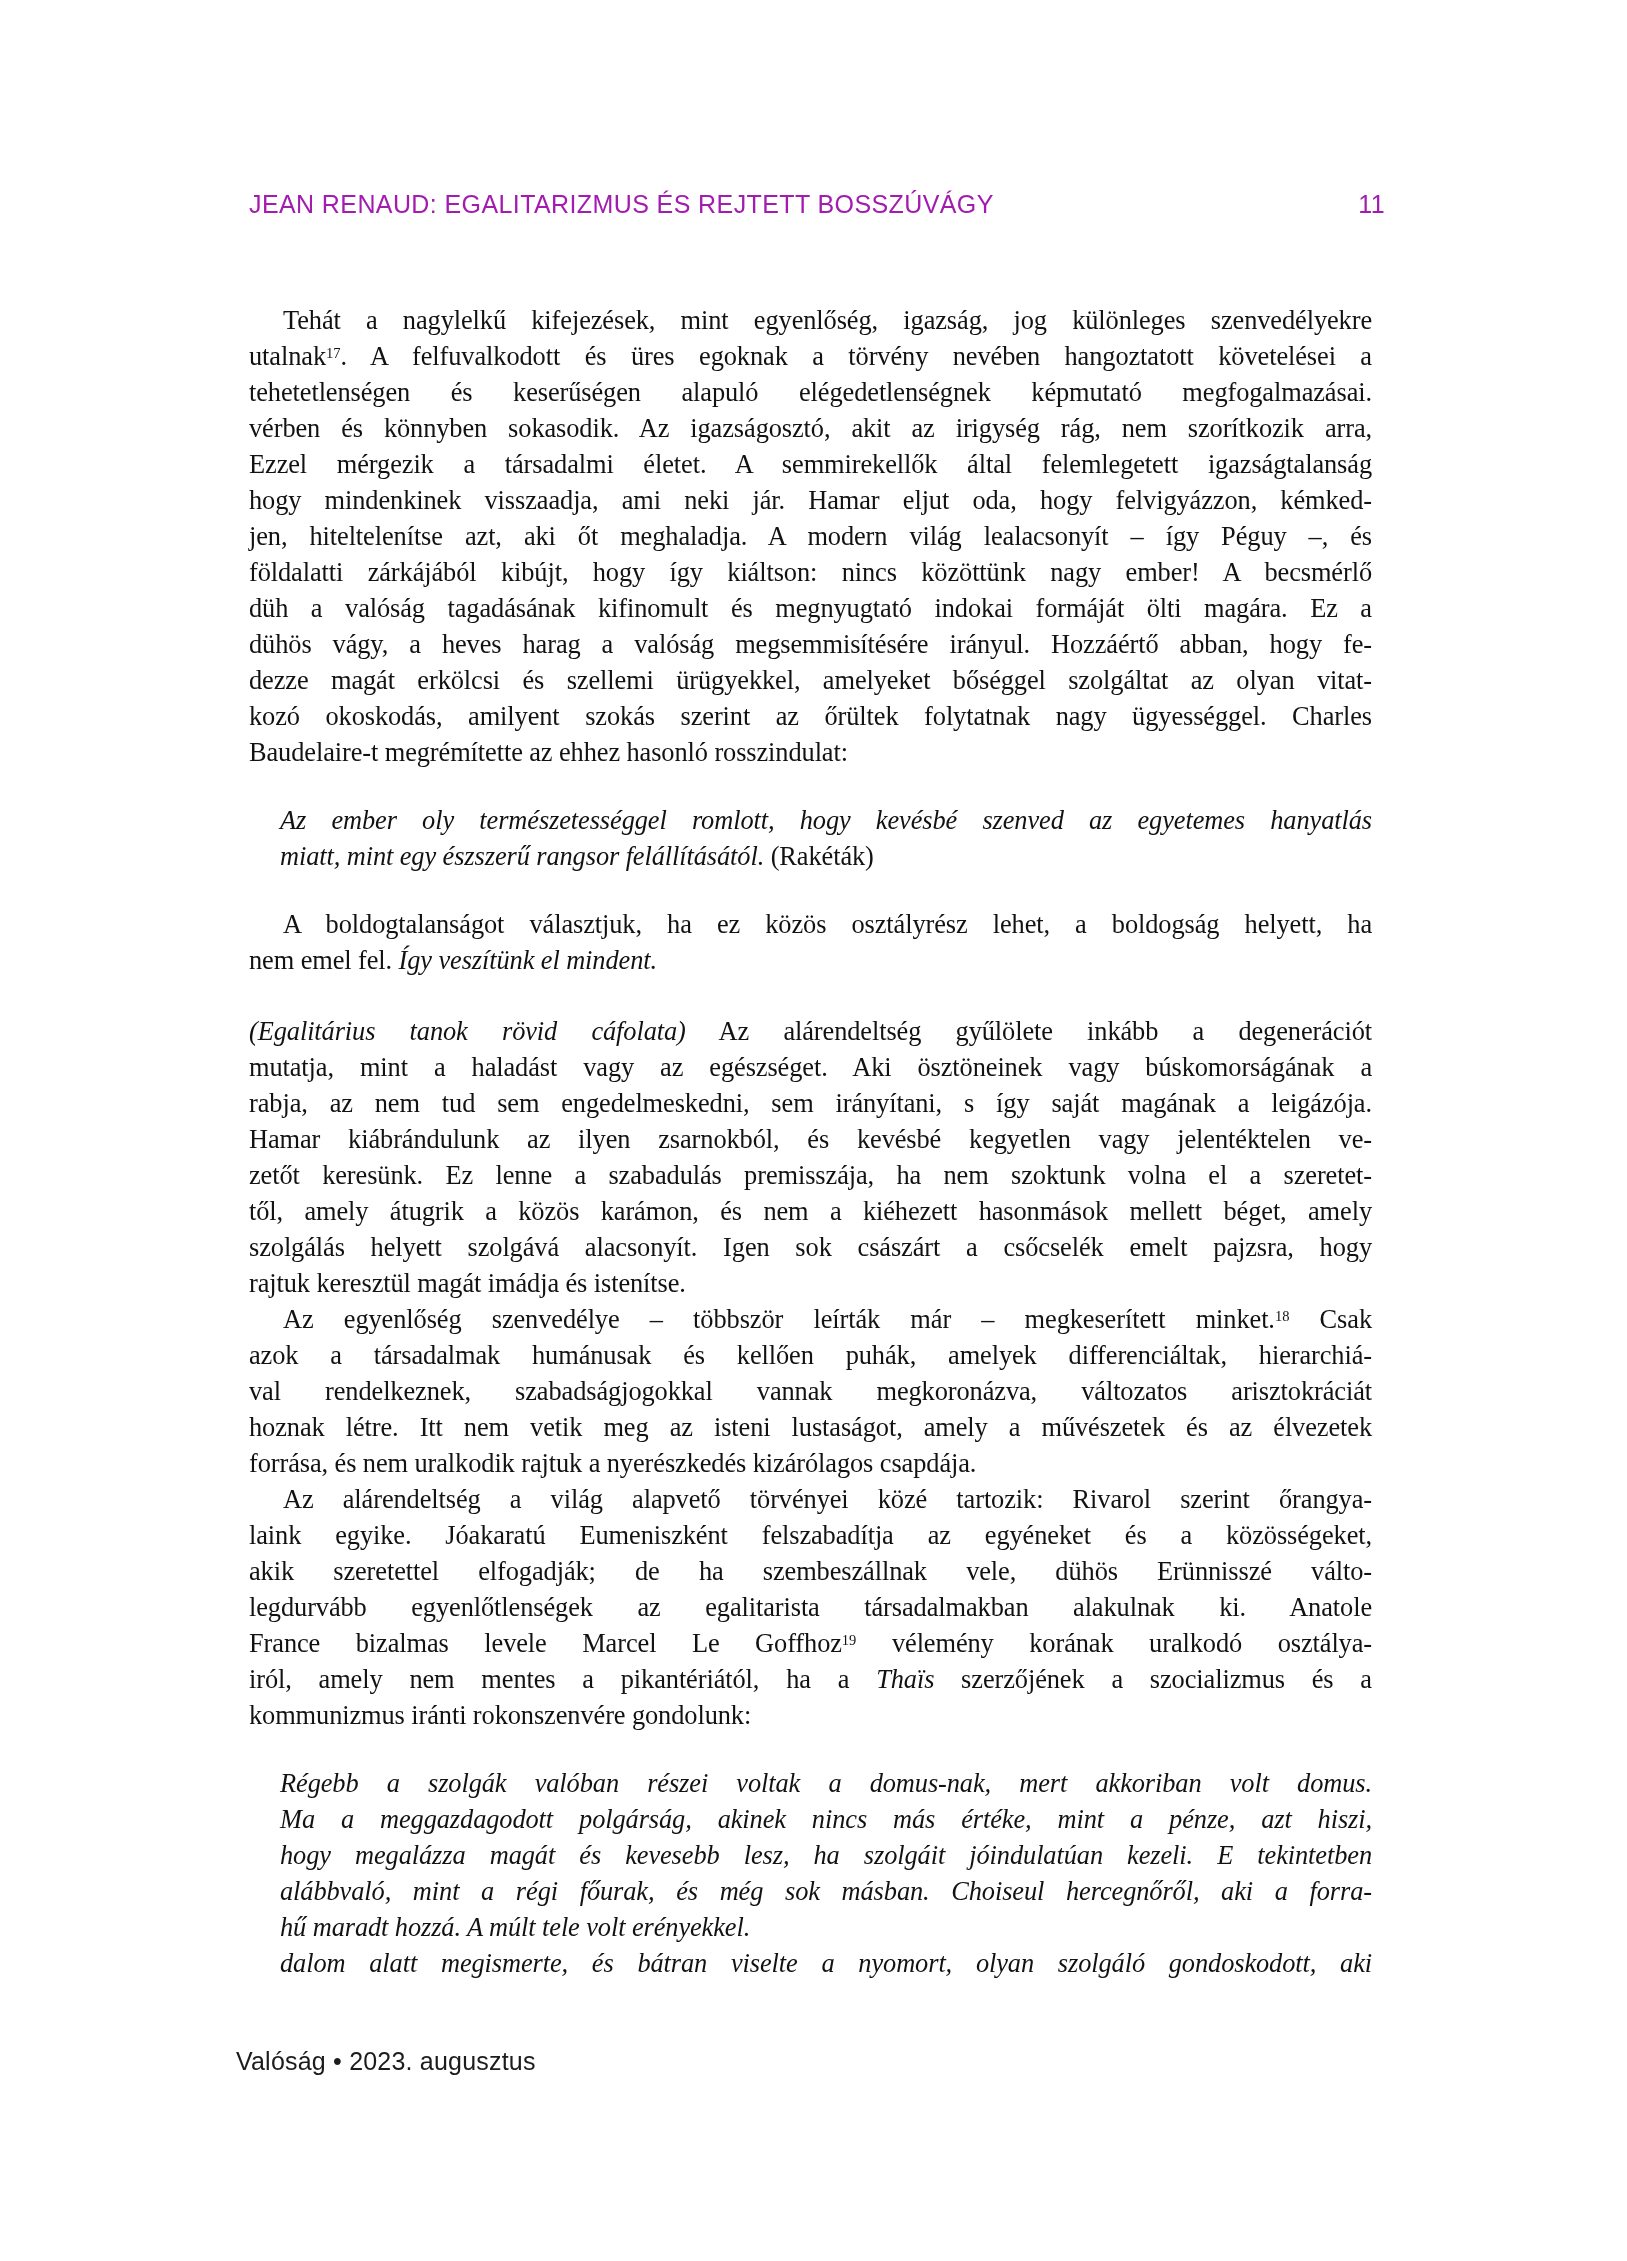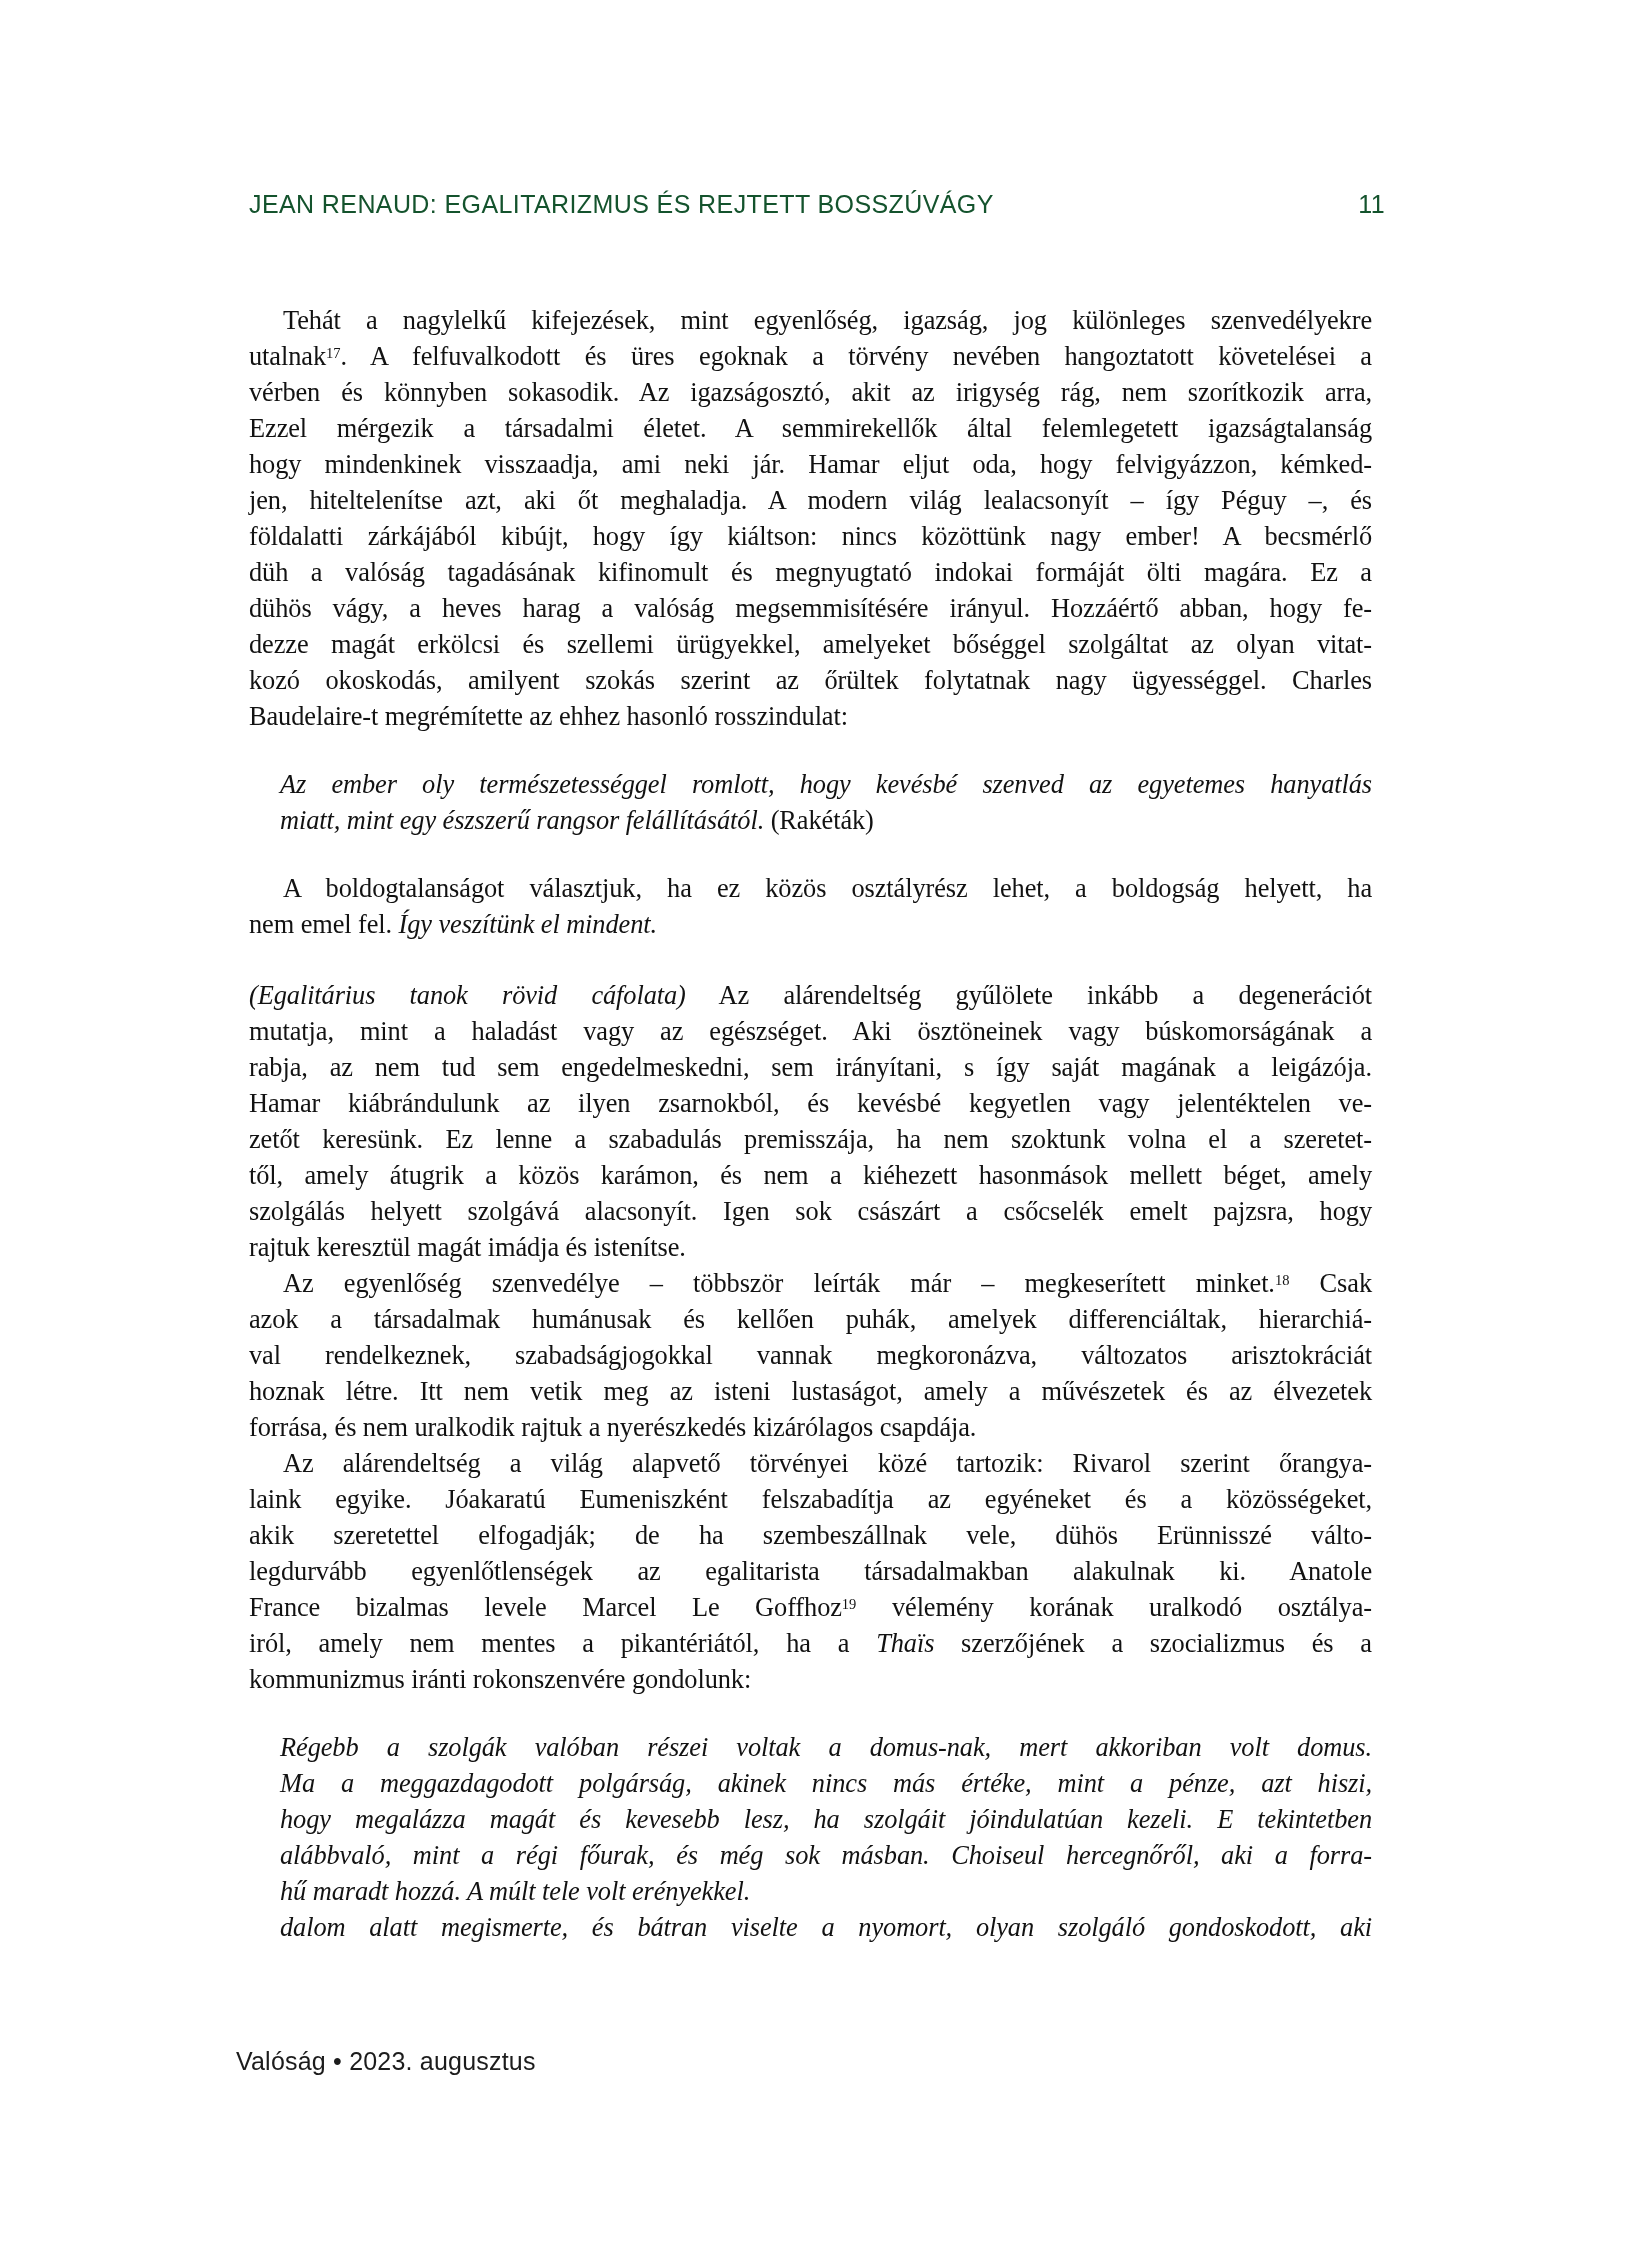--- a/index.html
+++ b/index.html
@@ -9,21 +9,21 @@
     background:#ffffff;
     color:#141414;
     overflow:hidden;
     font-family:"Liberation Serif","DejaVu Serif",serif;
   }
   
   .page-header{
     position:absolute;left:249px;top:189px;width:1136px;
     display:flex;justify-content:space-between;align-items:flex-start;
     font-family:"Liberation Sans","DejaVu Sans",sans-serif;
-    font-size:25px;line-height:31px;color:#14532d;
+    font-size:25px;line-height:31px;color:#a21caf;
     letter-spacing:0.4px;white-space:nowrap;
   }
   
   .text-column{
     position:absolute;left:249px;top:302px;width:1123px;
     font-size:26.4px;line-height:36px;letter-spacing:-0.1px;
     color:#121212;
   }
   .block{margin:0;}
   .block.gap-before{margin-top:35px;}
@@ -55,20 +55,21 @@
 
   <div class="page-header">
     <span>JEAN RENAUD: EGALITARIZMUS ÉS REJTETT BOSSZÚVÁGY</span>
     <span>11</span>
   </div>
 
   <div class="text-column" id="text-column">
       <div class="block body">
         <div class="line first indented"><span class="seg-n">Tehát a nagylelkű kifejezések, mint egyenlőség, igazság, jog különleges szenvedélyekre</span></div>
         <div class="line"><span class="seg-n">utalnak</span><span class="sup">17</span><span class="seg-n">. A felfuvalkodott és üres egoknak a törvény nevében hangoztatott követelései a</span></div>
+        <div class="line"><span class="seg-n">tehetetlenségen és keserűségen alapuló elégedetlenségnek képmutató megfogalmazásai.</span></div>
         <div class="line"><span class="seg-n">vérben és könnyben sokasodik. Az igazságosztó, akit az irigység rág, nem szorítkozik arra,</span></div>
         <div class="line"><span class="seg-n">Ezzel mérgezik a társadalmi életet. A semmirekellők által felemlegetett igazságtalanság</span></div>
         <div class="line"><span class="seg-n">hogy mindenkinek visszaadja, ami neki jár. Hamar eljut oda, hogy felvigyázzon, kémked-</span></div>
         <div class="line"><span class="seg-n">jen, hiteltelenítse azt, aki őt meghaladja. A modern világ lealacsonyít – így Péguy –, és</span></div>
         <div class="line"><span class="seg-n">földalatti zárkájából kibújt, hogy így kiáltson: nincs közöttünk nagy ember! A becsmérlő</span></div>
         <div class="line"><span class="seg-n">düh a valóság tagadásának kifinomult és megnyugtató indokai formáját ölti magára. Ez a</span></div>
         <div class="line"><span class="seg-n">dühös vágy, a heves harag a valóság megsemmisítésére irányul. Hozzáértő abban, hogy fe-</span></div>
         <div class="line"><span class="seg-n">dezze magát erkölcsi és szellemi ürügyekkel, amelyeket bőséggel szolgáltat az olyan vitat-</span></div>
         <div class="line"><span class="seg-n">kozó okoskodás, amilyent szokás szerint az őrültek folytatnak nagy ügyességgel. Charles</span></div>
         <div class="line last"><span class="seg-n">Baudelaire-t megrémítette az ehhez hasonló rosszindulat:</span></div>

